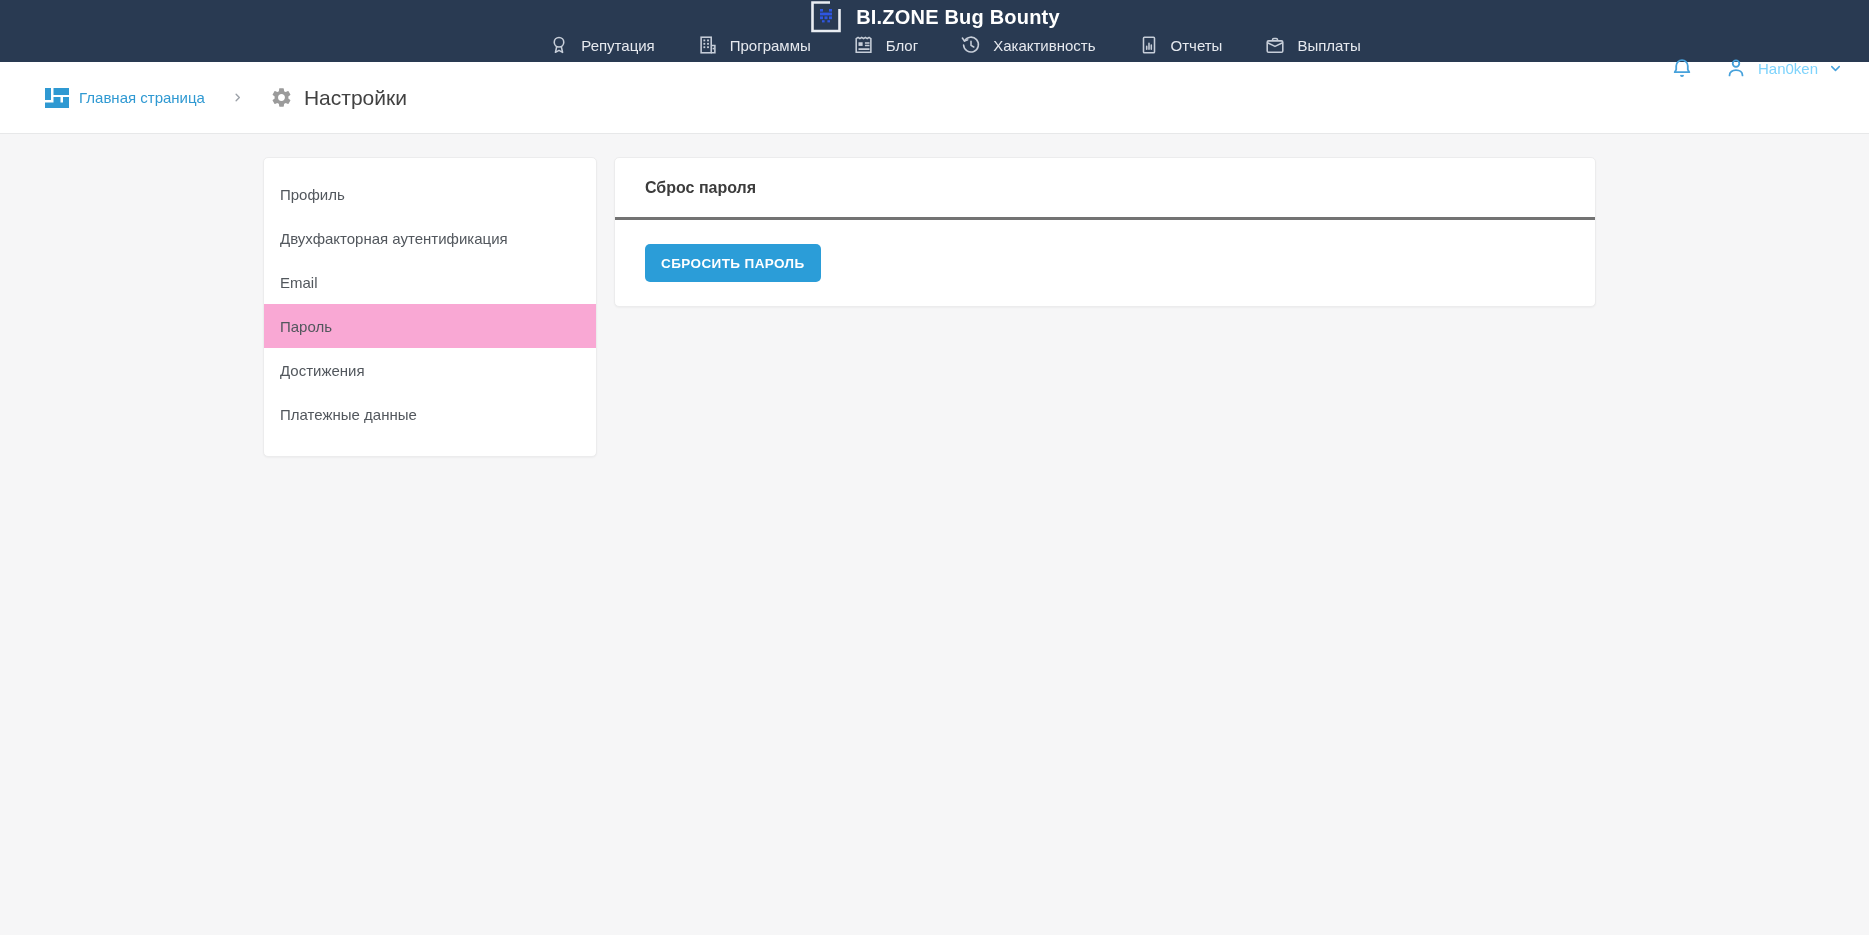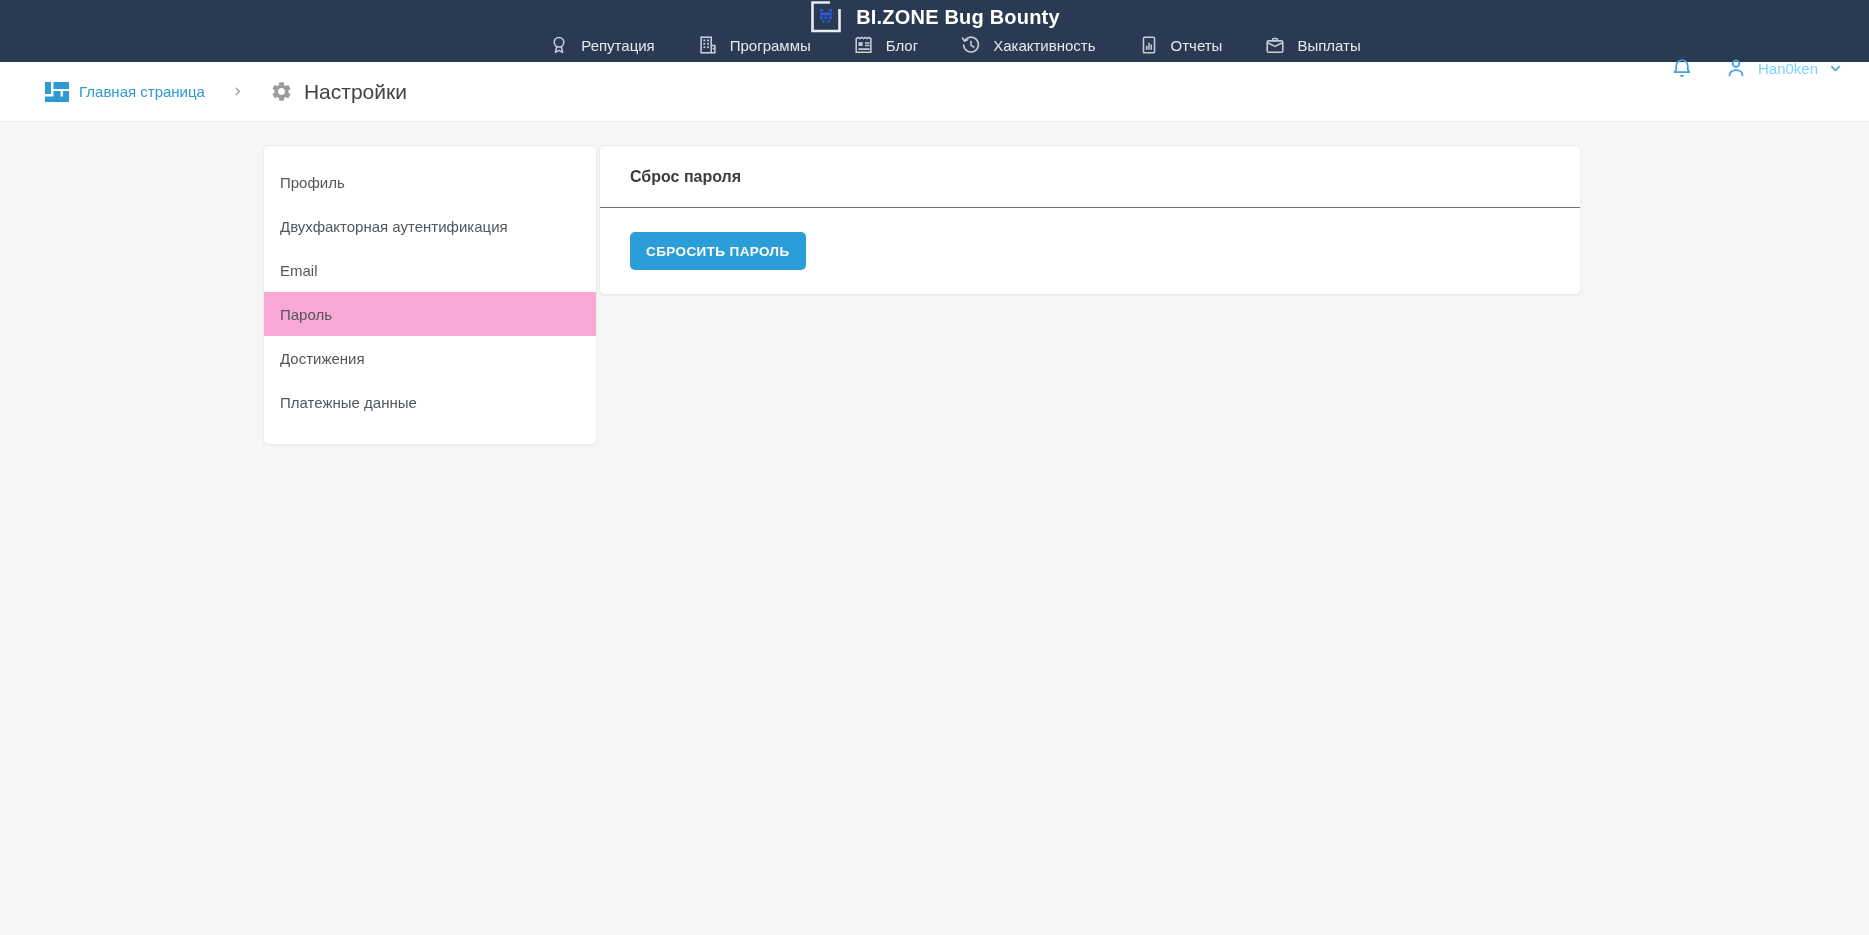--- a/index.html
+++ b/index.html
@@ -23,46 +23,46 @@
   .nav-item { display:flex; align-items:center; gap:11px; cursor:pointer; }
   .nav-item svg { color:#C7CED9; }
   .nav-item-label { color:#E6E9EF; font-size:15px; white-space:nowrap; }
   .nav-right { margin-left:auto; display:flex; align-items:center; gap:30px; }
   .bell-btn { cursor:pointer; display:flex; align-items:center; color:#46A1DB; }
   .user-menu { display:flex; align-items:center; gap:10px; cursor:pointer; color:#46A1DB; }
   .username { font-size:15px; color:#7dd3fc; }
 
   
   .crumbbar {
-    height:60px; background:#FFFFFF; border-bottom:1px solid #E7E8E9;
+    height:72px; background:#FFFFFF; border-bottom:1px solid #E7E8E9;
     display:flex; align-items:center; padding:0 44px;
   }
   .crumb-home { display:flex; align-items:center; gap:9px; cursor:pointer; }
   .crumb-home-label { color:#2F99D2; font-size:15px; }
   .crumb-sep { margin:0 27px; display:flex; align-items:center; color:#9CA1A8; }
   .crumb-current { display:flex; align-items:center; gap:11px; }
   .crumb-current-label { color:#424242; font-size:21px; }
 
   
-  .content { display:flex; align-items:flex-start; gap:2px; margin:23px 0 0 263px; }
+  .content { display:flex; align-items:flex-start; gap:17px; margin:23px 0 0 263px; }
   .card {
     background:#FFFFFF; border:1px solid #ECECED; border-radius:5px;
     box-shadow:0 1px 2px rgba(0,0,0,.04);
   }
   .settings-sidebar { width:334px; padding:14px 0 20px; }
   .side-item {
     height:44px; display:flex; align-items:center; padding:0 16px;
     font-size:15px; color:#52575D; cursor:pointer; white-space:nowrap;
   }
   .side-item.selected { background:#f9a8d4; }
 
   .main-panel { width:982px; }
   .panel-header {
     height:62px; display:flex; align-items:center; padding:0 30px;
-    border-bottom:1px solid #737373;
+    border-bottom:3px solid #737373;
     font-size:16px; font-weight:bold; color:#3C3C3C;
   }
   .panel-body { height:86px; display:flex; align-items:center; padding:8px 30px; }
   .reset-btn {
     height:38px; padding:0 16px; border:none; border-radius:5px;
     background:#2B9DD8; color:#FFFFFF; font-family:inherit;
     font-size:13.5px; font-weight:bold; letter-spacing:.4px; cursor:pointer;
   }
   svg { display:block; }
 </style>

